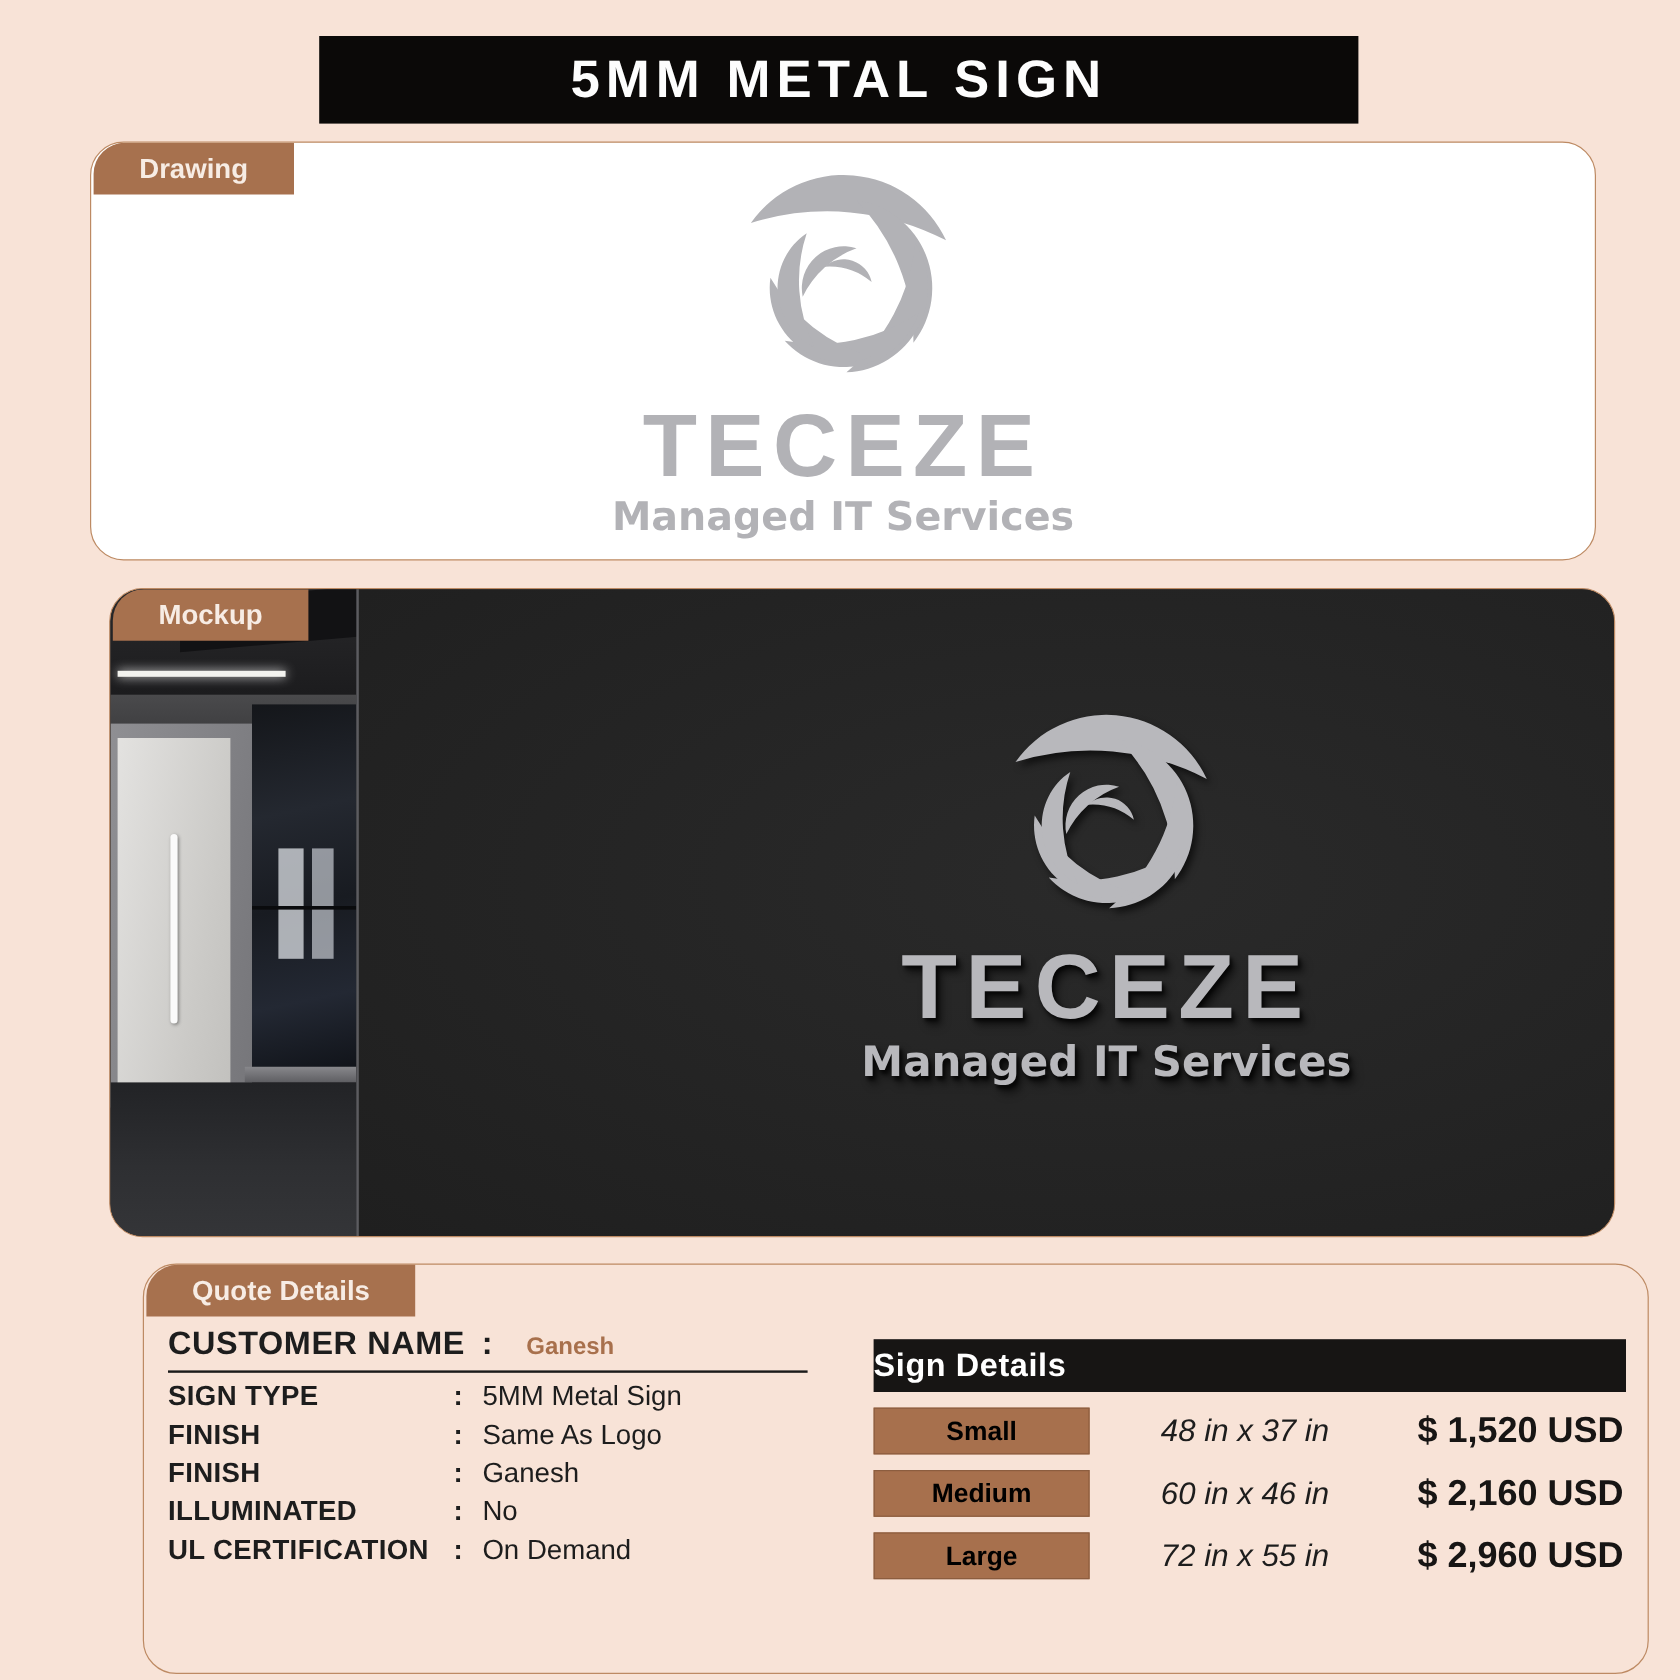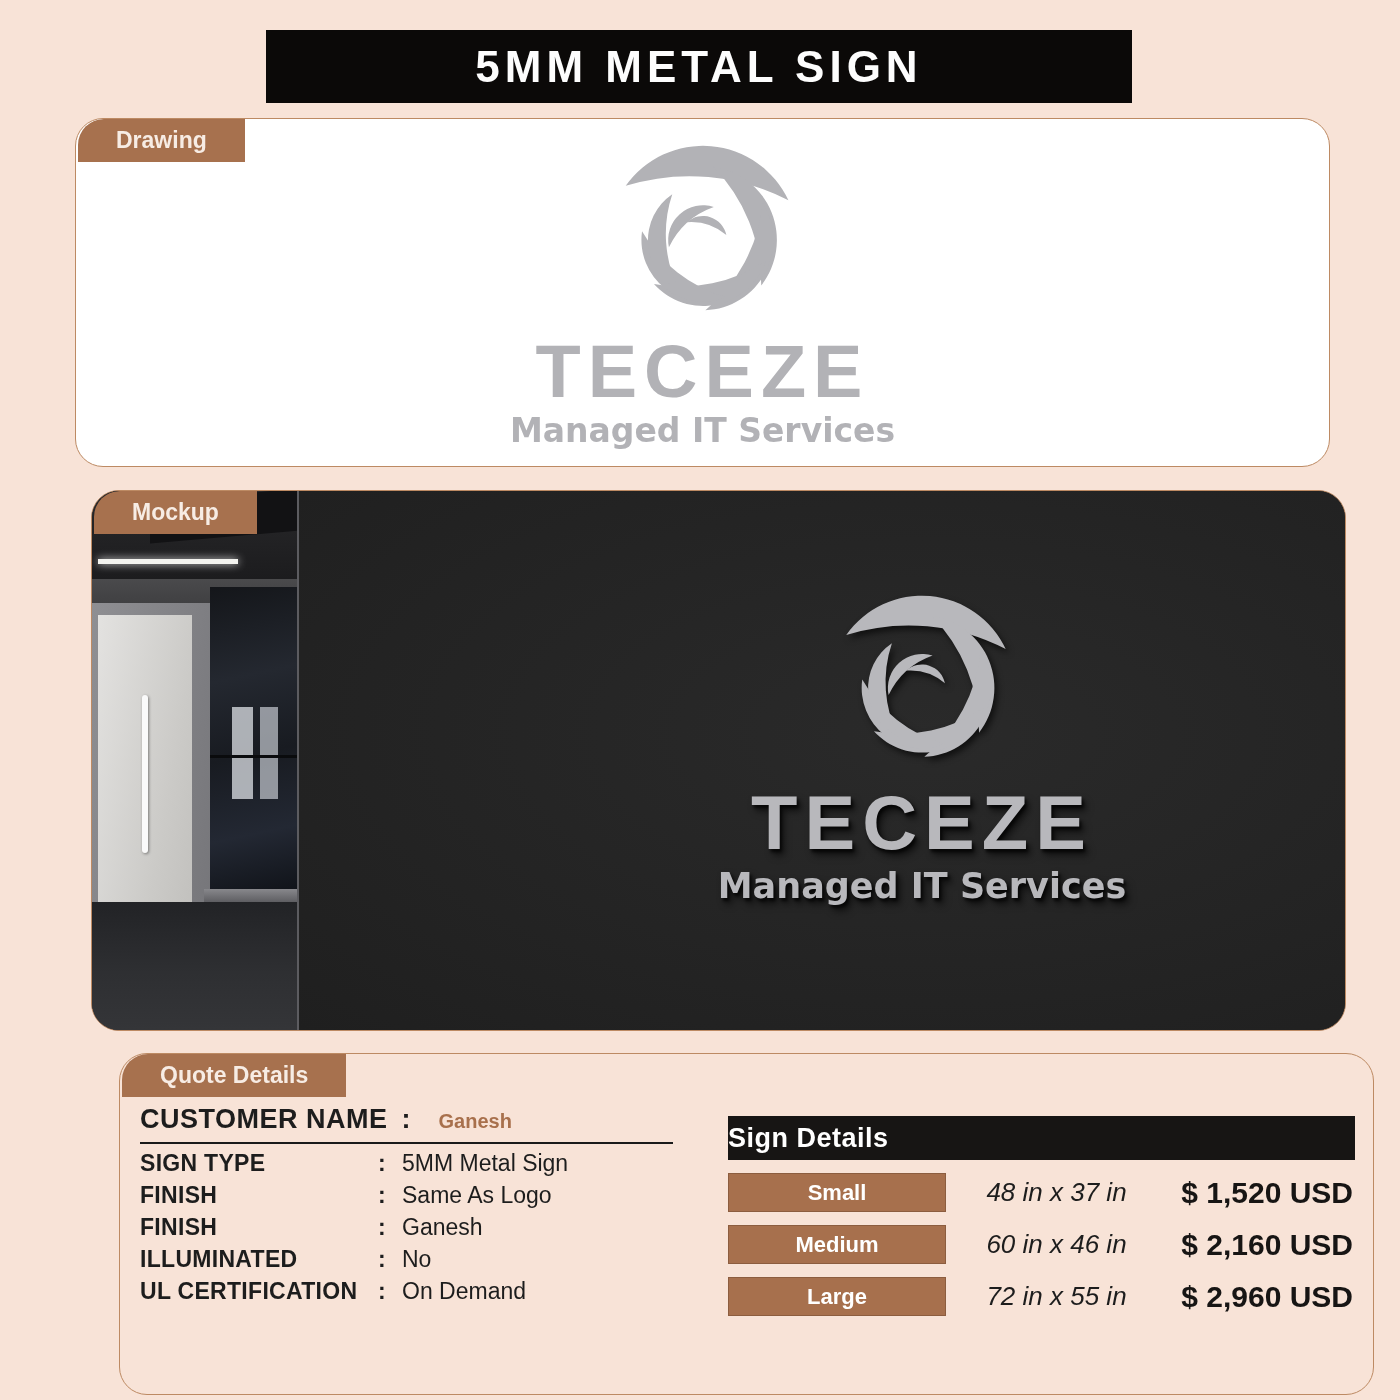--- a/index.html
+++ b/index.html
@@ -124,23 +124,23 @@
   .sd-header{
     width:100%; height:44px; background:#171514;
     display:flex; align-items:center; justify-content:flex-start;
   }
   .sd-header span{ color:#ffffff; font-size:27px; font-weight:bold; letter-spacing:0.5px; }
   .sd-row{
     display:flex; align-items:center; margin-top:13px; height:39px;
   }
   .sd-row + .sd-row{ margin-top:13px; }
   .size-btn{
-    width:218px; height:39px; background:#a7704d; border:1px solid #8c5d3f;
+    width:180px; height:39px; background:#a7704d; border:1px solid #8c5d3f;
     display:flex; align-items:center; justify-content:center;
-    color:#ffffff; font-size:22px; font-weight:bold; cursor:pointer;
+    color:#000000; font-size:22px; font-weight:bold; cursor:pointer;
   }
   .sd-dim{ flex:1; text-align:center; font-size:26px; color:#1d1d1d;font-style:italic; }
   .sd-price{ width:188px; text-align:right; font-size:30px; font-weight:bold; color:#171514; padding-right:2px; }
 </style>
 </head>
 <body>
 
 <div class="header-bar">
   <span class="title">5MM METAL SIGN</span>
 </div>

